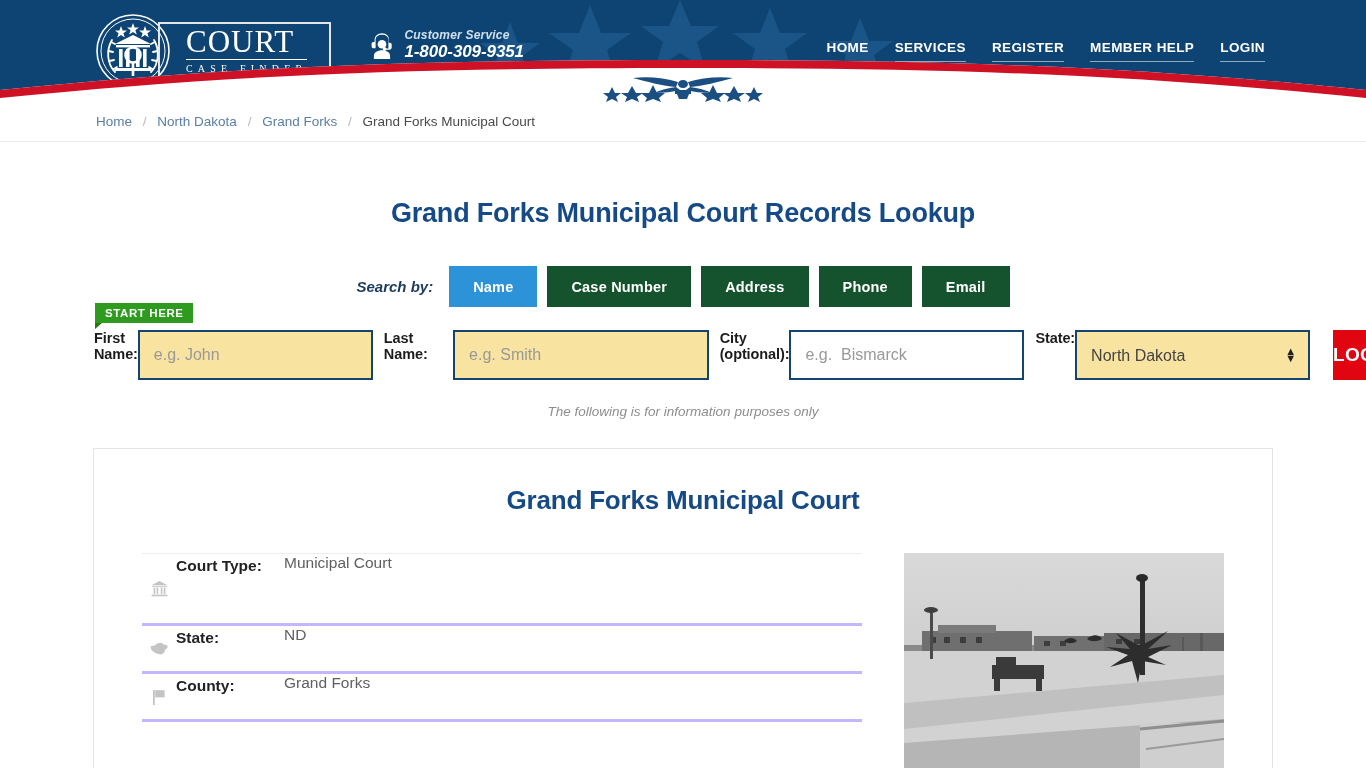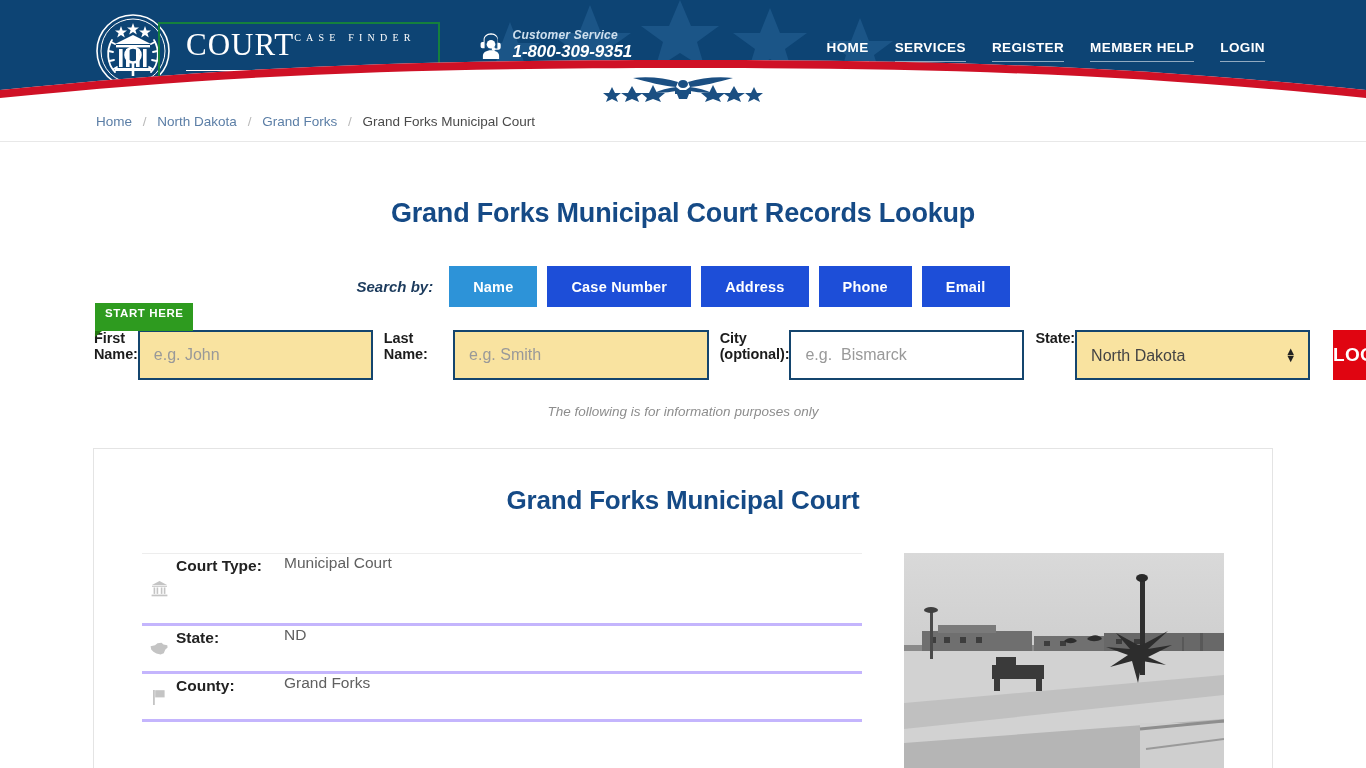--- a/index.html
+++ b/index.html
@@ -24,25 +24,25 @@
     position: relative;
     width: 1180px; margin: 0 auto;
     height: 102px;
     display: flex; align-items: flex-start;
   }
 
   
   .logo-wrap { display: flex; align-items: center; margin-top: 14px; margin-left: 3px; }
   .seal { width: 74px; height: 74px; flex: 0 0 74px; }
   .logo-box {
-    border: 2px solid #15803d;
+    border: 2px solid #e5e5e5;
     margin-left: -12px;
     padding: 5px 22px 7px 26px;
     height: 58px;
-    display: flex; flex-direction: row; justify-content: center;
+    display: flex; flex-direction: column; justify-content: center;
   }
   .logo-court {
     font-family: "Liberation Serif", serif;
     color: #fff; font-size: 31px; letter-spacing: 1px;
     line-height: 1; font-weight: 400;
     border-bottom: 1px solid #fff; padding-bottom: 2px;
   }
   .logo-sub {
     color: #fff; font-size: 10px; letter-spacing: 5.2px;
     margin-top: 3px; font-family: "Liberation Serif", serif;
@@ -95,40 +95,40 @@
   
   .searchby {
     display: flex; align-items: center; justify-content: center;
     gap: 10px; margin-top: 37px;
   }
   .searchby-label {
     color: #1b3a5c; font-size: 15px; font-style: italic; font-weight: bold;
     margin-right: 6px;
   }
   .tab {
-    background: #1d4ed8; color: #fff; border: none;
+    background: #14532d; color: #fff; border: none;
     height: 41px; padding: 0 24px;
     font-size: 14.5px; font-weight: bold; letter-spacing: .2px;
     font-family: "Liberation Sans", sans-serif;
     cursor: pointer;
   }
   .tab.active { background: #2d93d8; }
 
   
   .formrow {
     position: relative;
     display: flex; align-items: flex-end;
     margin-top: 23px; gap: 11px;
     padding-left: 1px;
   }
   .start-here {
     position: absolute; left: 2px; top: -27px;
     background: #2e9b1f; color: #fff;
     font-size: 11.5px; font-weight: bold; letter-spacing: .6px;
-    padding: 4px 9px 12px 10px;
+    padding: 4px 9px 4px 10px;
   }
   .start-here::after {
     content: ""; position: absolute; left: 0; bottom: -6px;
     border-left: 7px solid #23780f;
     border-bottom: 6px solid transparent;
   }
   .fgroup { display: flex; flex-direction: row; }
   .fgroup label {
     font-size: 14.5px; font-weight: bold; color: #1c1c1c;
     margin-bottom: 7px; letter-spacing: -.1px;

